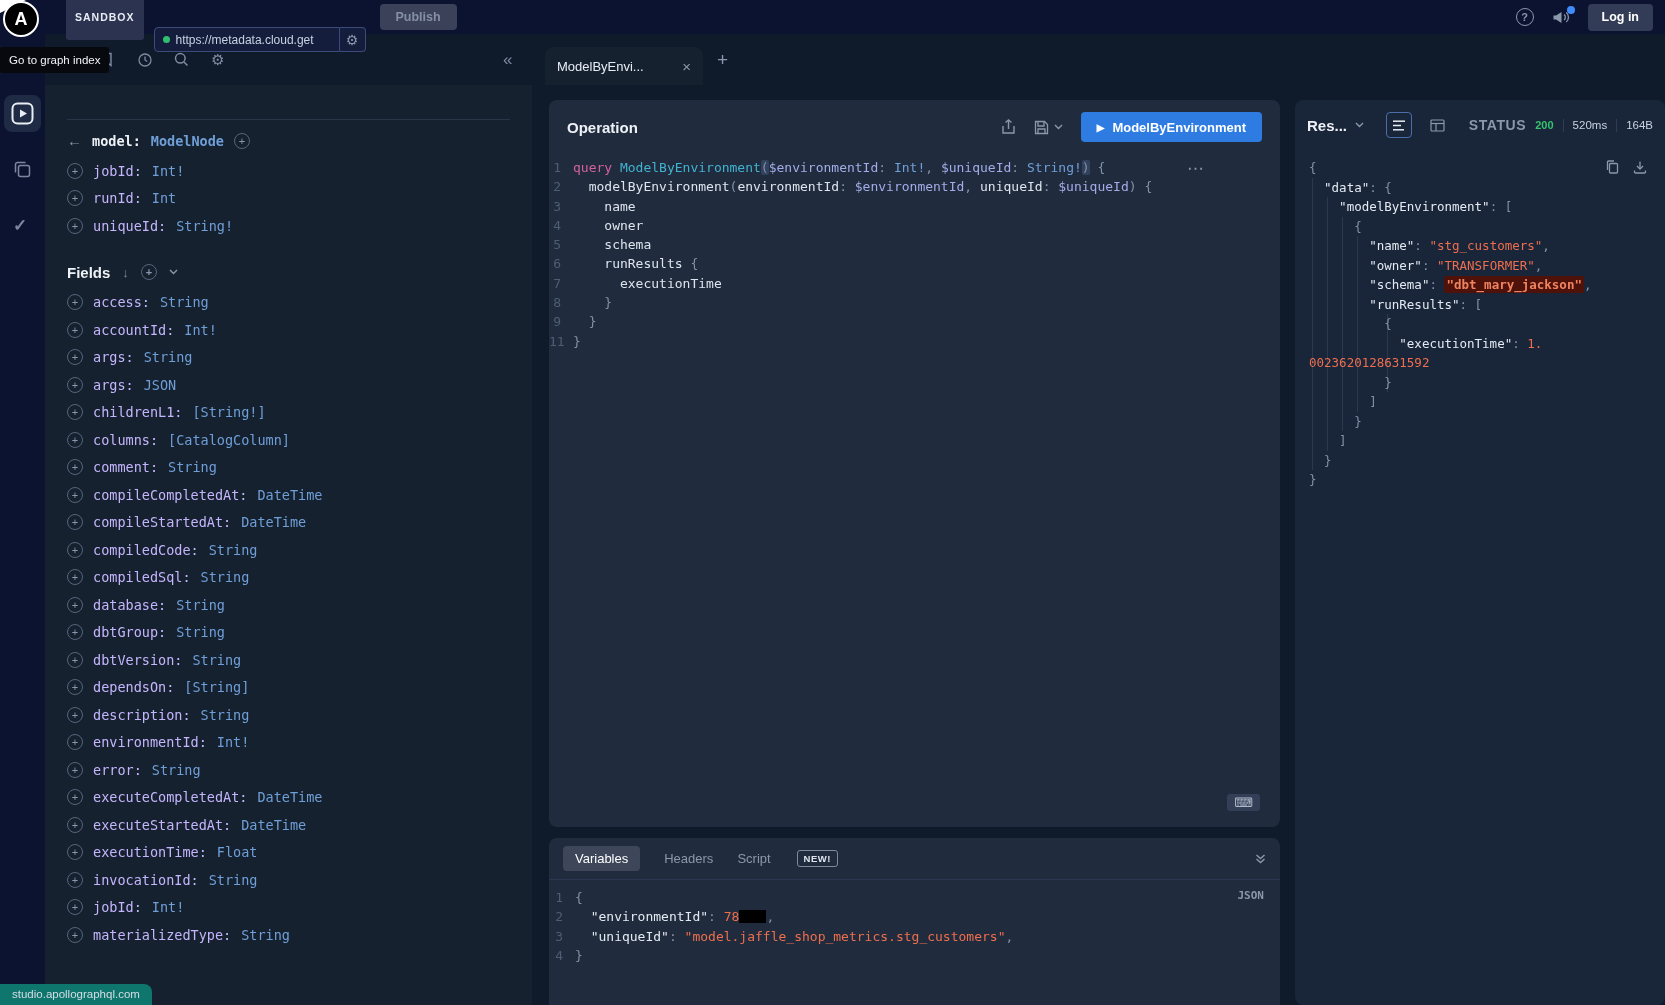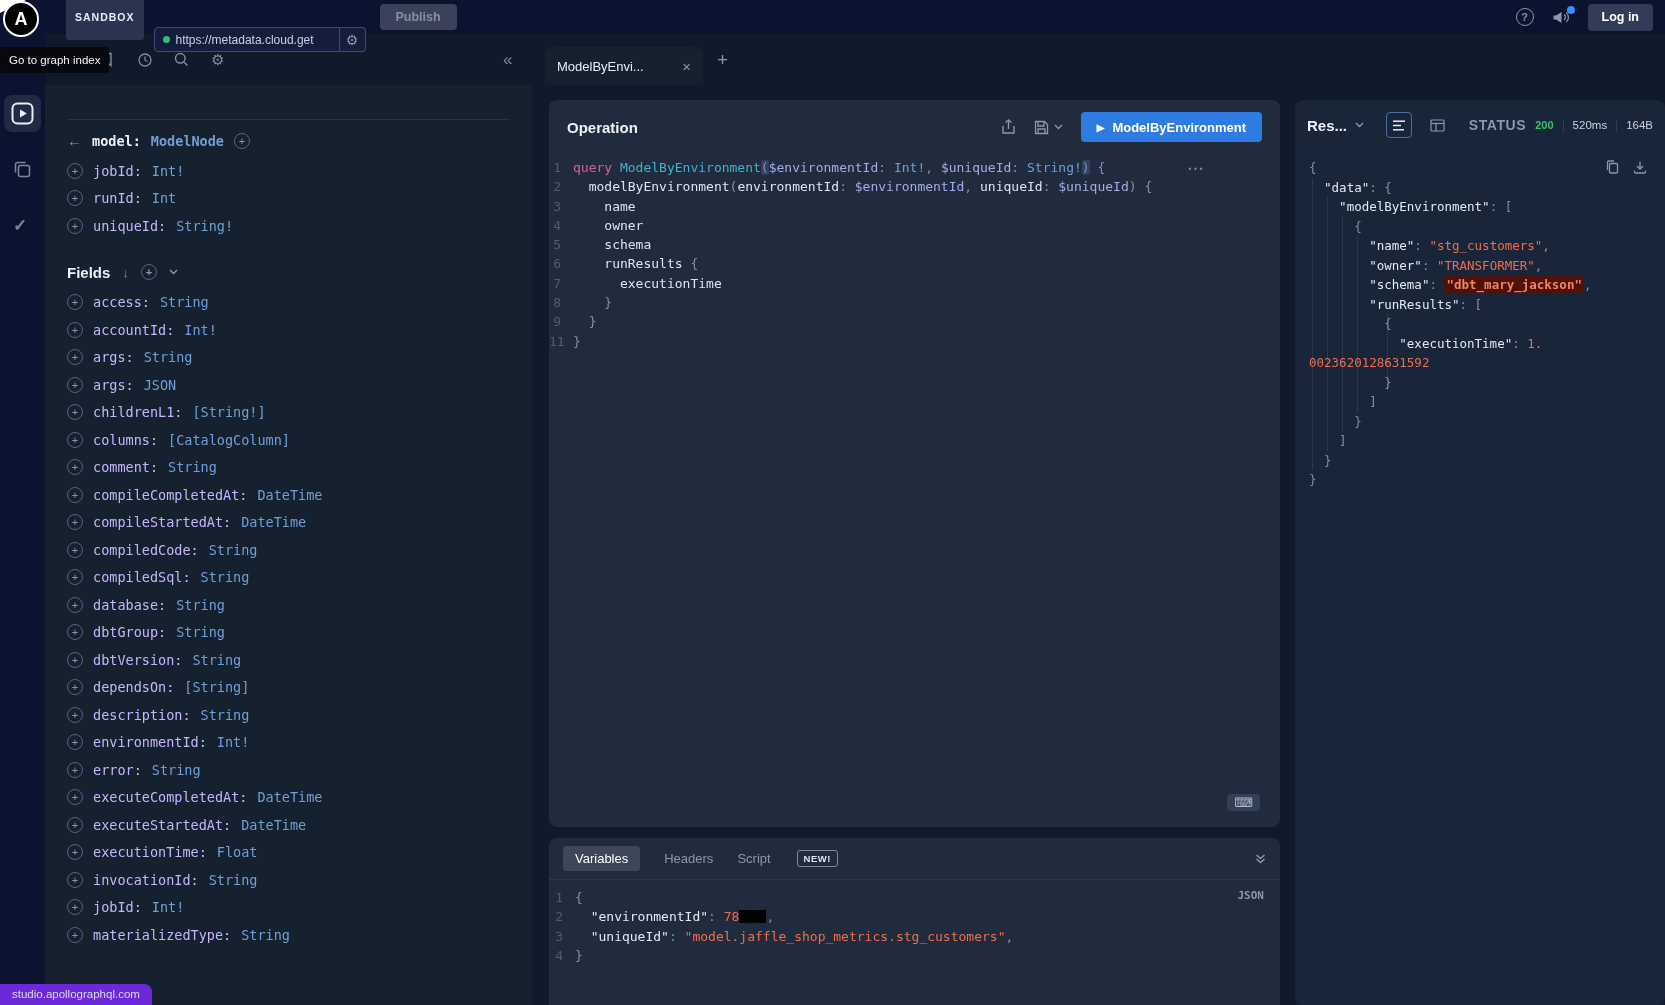--- a/index.html
+++ b/index.html
@@ -109,21 +109,21 @@
   .status-val { color:#c9d2e0; font-size:11.5px; }
   .resp-body { position:relative; margin:0 8px; padding:8px 6px 0 6px; font-family:"DejaVu Sans Mono","Liberation Mono",monospace; font-size:12.5px; line-height:19.5px; }
   .resp-actions { position:absolute; right:10px; top:10px; display:flex; gap:14px; color:#8b97ab; z-index:2; }
   .guide { position:absolute; width:1px; background:rgba(255,255,255,0.09); }
   .g1 { left:9px;  top:27.5px; height:292.5px; }
   .g2 { left:24px; top:47px;   height:253.5px; }
   .g3 { left:39px; top:66.5px; height:214.5px; }
   .g4 { left:54px; top:86px;   height:175.5px; }
   .g5 { left:84px; top:164px;  height:78px; }
 
-  .status-pill { position:absolute; left:0; bottom:0; background:#6d28d9; color:#d6dce6; font-size:11.5px; padding:4px 12px 5px 12px; border-top-right-radius:8px; z-index:50; }
+  .status-pill { position:absolute; left:0; bottom:0; background:#0f766e; color:#d6dce6; font-size:11.5px; padding:4px 12px 5px 12px; border-top-right-radius:8px; z-index:50; }
 </style>
 </head>
 <body>
 
 <div class="screen">
 
   <div class="topbar">
     <div class="corner-wedge"></div>
     <div class="logo">
       <span>A</span>

